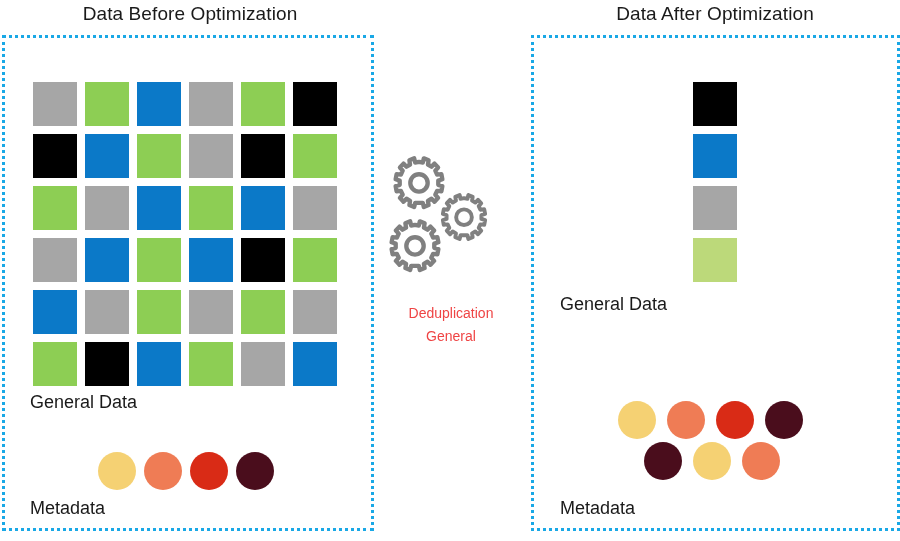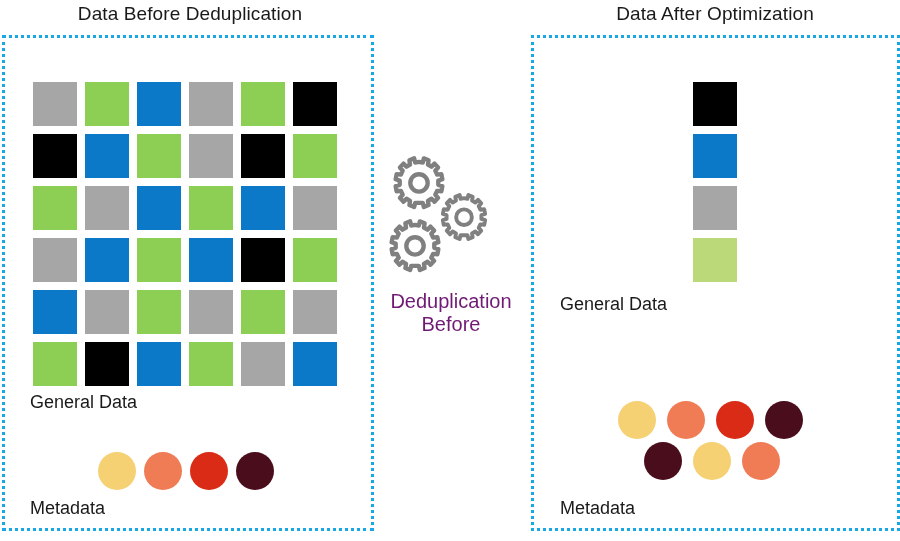--- a/index.html
+++ b/index.html
@@ -94,35 +94,35 @@
   .gear {
     position: absolute;
   }
   #gear-1 { left: 10px; top: 5px;  }
   #gear-2 { left: 58px; top: 42px; }
   #gear-3 { left: 6px;  top: 68px; }
 
   #process-label {
     position: absolute;
     left: 368px;
-    top: 290px;
+    top: 302px;
     width: 166px;
     text-align: center;
-    font-size: 20px;
+    font-size: 14px;
     line-height: 23px;
-    color: #701a75;
+    color: #ef4444;
   }
   #process-label span { display: block; }
 </style>
 </head>
 <body>
 
 <div id="stage">
 
-  <div class="panel-title" id="title-before">Data Before Deduplication</div>
+  <div class="panel-title" id="title-before">Data Before Optimization</div>
 
   <div class="panel-title" id="title-after">Data After Optimization</div>
 
   <div class="panel" id="panel-before">
     <div id="grid-before">
         <div class="block blk-gray" style="left: 28px; top: 44px;"></div>
         <div class="block blk-green" style="left: 80px; top: 44px;"></div>
         <div class="block blk-blue" style="left: 132px; top: 44px;"></div>
         <div class="block blk-gray" style="left: 184px; top: 44px;"></div>
         <div class="block blk-green" style="left: 236px; top: 44px;"></div>
@@ -225,16 +225,16 @@
                L43.8 77.3 L42.2 84 L34.5 80.8 L35.6 74 L29.8 70.5 L25 75.5
                L19.2 69.2 L23.7 64.1 L20.8 57.8 L13.9 58.5 L12.3 50.2 L18.9 48.1
                L18.9 41.3 L12.3 39.2 L13.9 30.9 L20.8 31.6 L23.7 25.3 L19.2 20.2
                L25 13.9 L29.8 18.9 L35.6 15.4 L34.5 8.6 L42.2 5.4 L43.8 12.1 Z" fill="none" stroke="#808080" stroke-width="7" stroke-linejoin="round"></path>
       <circle cx="50" cy="45" r="14" fill="none" stroke="#808080" stroke-width="7"></circle>
     </svg>
   </div>
 
   <div id="process-label">
     <span>Deduplication</span>
-    <span>Before</span>
+    <span>General</span>
   </div>
 
 </div>
 
 </body></html>

